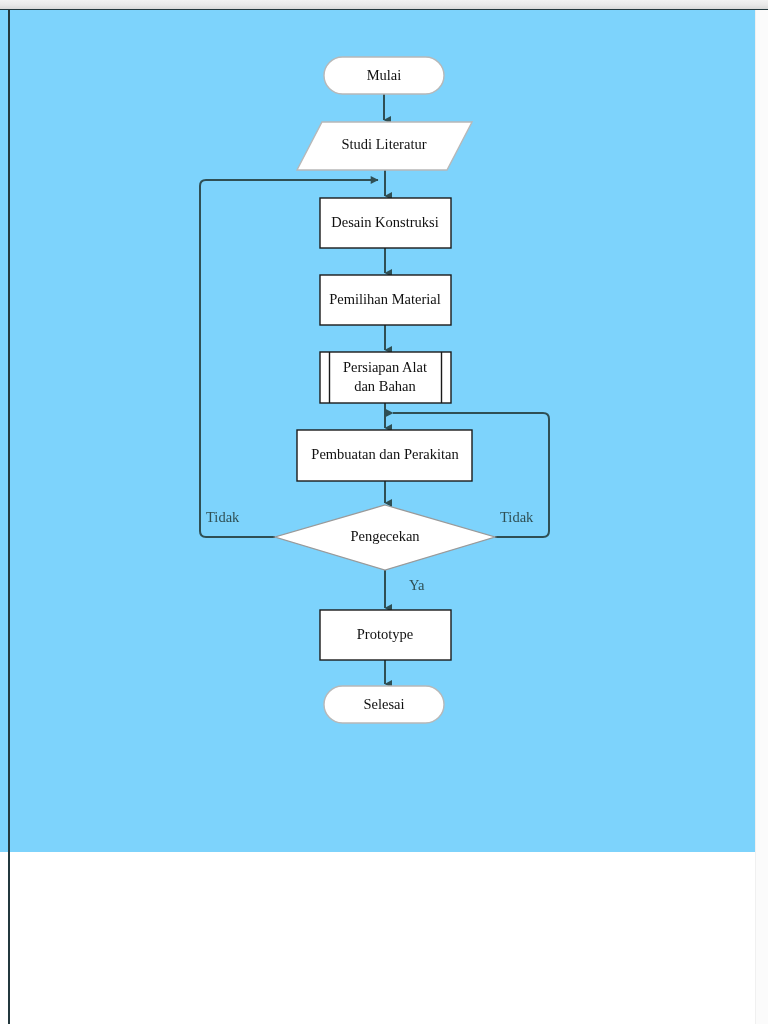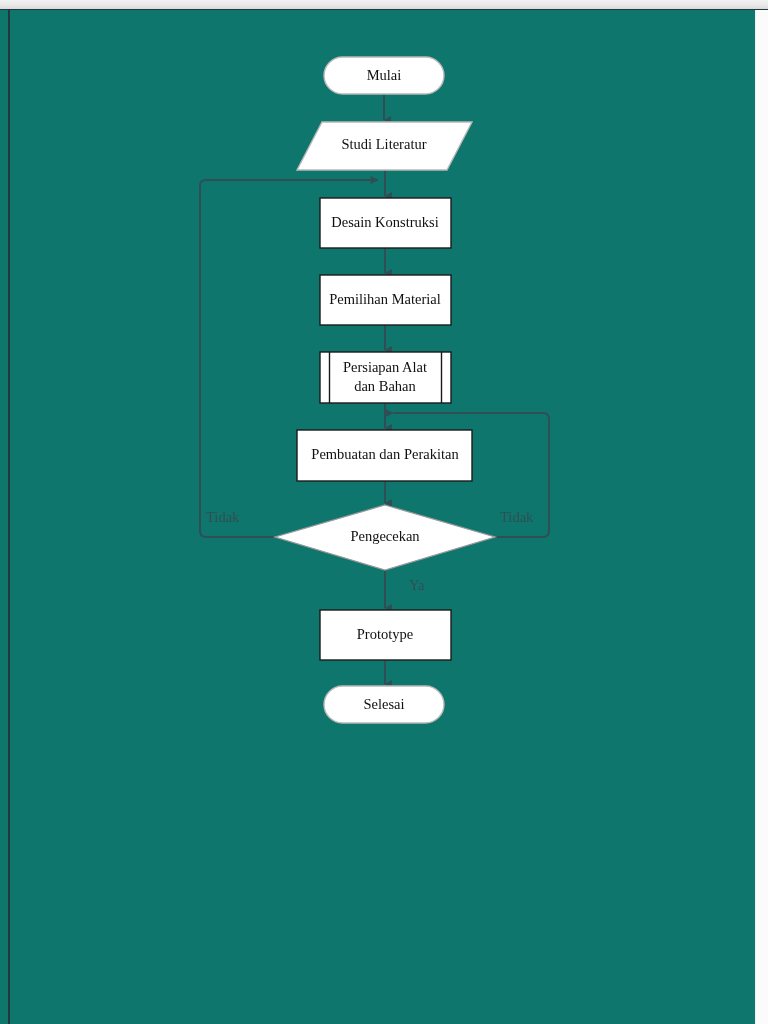--- a/index.html
+++ b/index.html
@@ -13,22 +13,22 @@
     height: 1024px;
     font-family: "Liberation Serif", "DejaVu Serif", serif;
     overflow: hidden;
     position: relative;
   }
   #page {
     position: absolute;
     left: 0;
     top: 0;
     width: 768px;
-    height: 1024px;
-    background: #0f766e;
+    height: 852px;
+    background: #7dd3fc;
   }
   
   #top-strip {
     position: absolute;
     left: 0;
     top: 0;
     width: 768px;
     height: 9px;
     background: linear-gradient(to bottom, #f2f2f2 0%, #e9e9e9 55%, #d9d9d9 100%);
     border-bottom: 1px solid #23383d;

